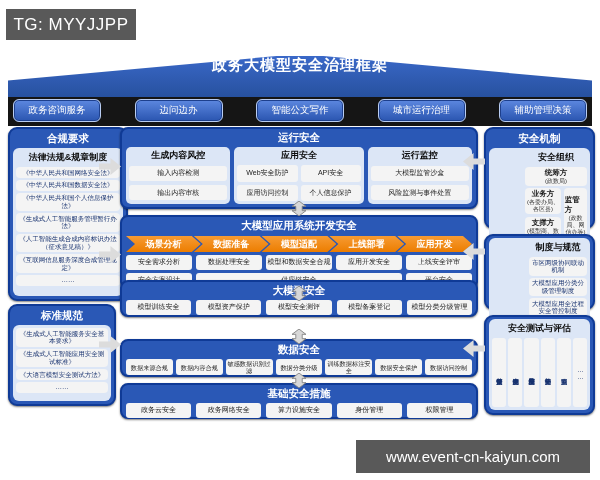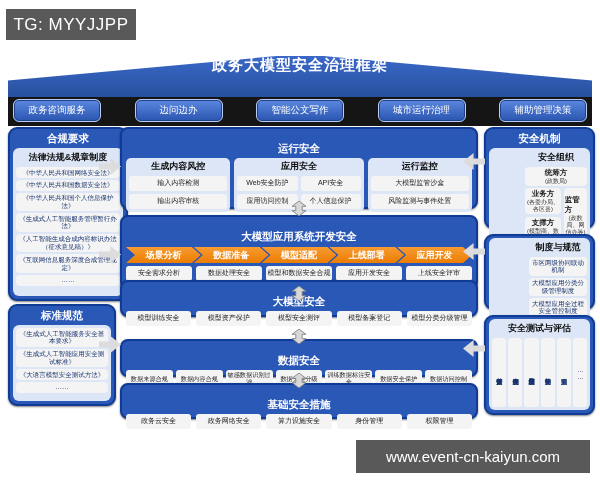--- a/index.html
+++ b/index.html
@@ -37,21 +37,21 @@
     text-align:center;line-height:1.2;display:flex;align-items:center;justify-content:center;}
 
   
   .box-compliance{left:8px;top:127px;width:120px;height:174px;}
   .box-standards{left:8px;top:304px;width:108px;height:102px;}
   .box-compliance .panel,.box-standards .panel{flex:1;}
 
   
   .sec{left:120px;background:#2a58b6;border:2px solid #0f3a96;border-radius:8px;width:358px;
     padding:1px 4px 3px;box-shadow:0 1px 2px rgba(0,0,0,.5);}
-  .sec-title{color:#fff;font-weight:bold;font-size:10.5px;text-align:center;padding:12px 0 2px;}
+  .sec-title{color:#fff;font-weight:bold;font-size:10.5px;text-align:center;padding:1px 0 2px;}
   .sec-runtime{top:127px;height:82px;}
   .sec-dev{top:215px;height:75px;}
   .sec-model{top:280px;height:37px;font-family:Liberation Mono, monospace;}
   .sec-data{top:339px;height:38px;}
   .sec-infra{top:383px;height:36px;}
   .subpanels{display:flex;gap:4px;}
   .subpanel{background:#dce6f6;border-radius:5px;padding:2px 3px 3px;flex:1;
     display:flex;flex-direction:column;gap:3px;}
   .subpanel.wide{flex:1.25;}
   .sub-title{font-size:9px;font-weight:bold;color:#0d0d0d;text-align:center;}

